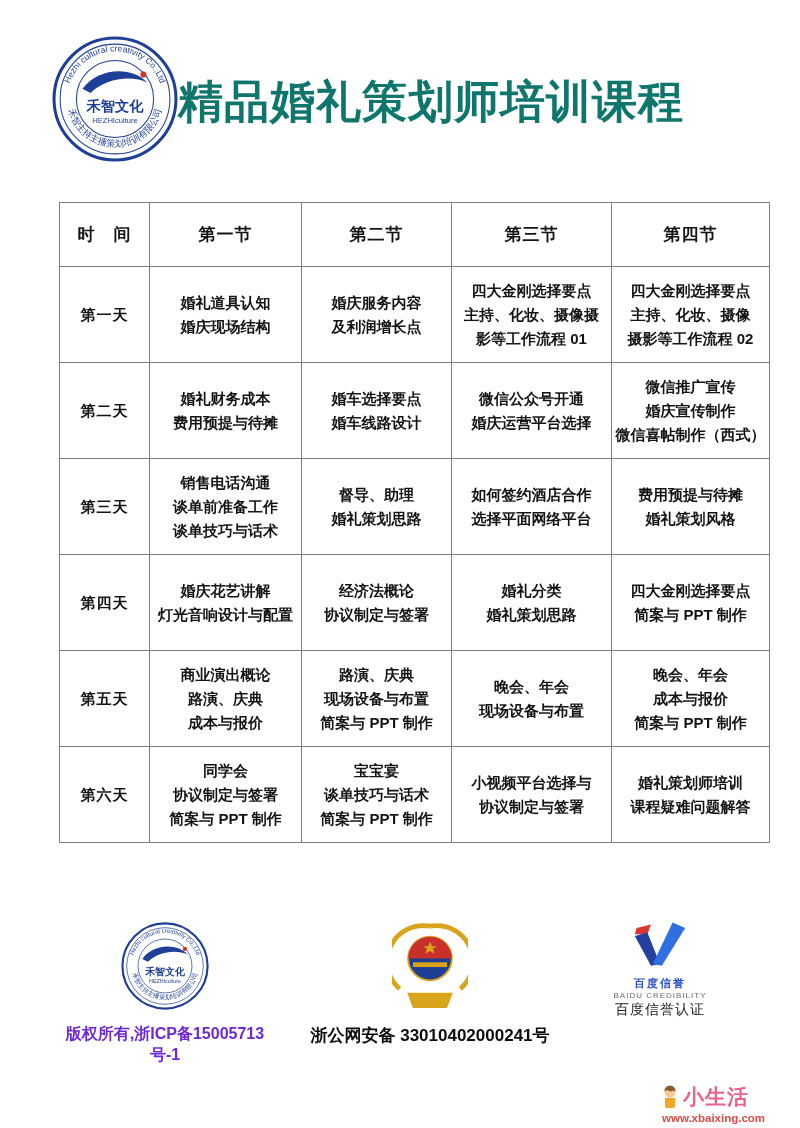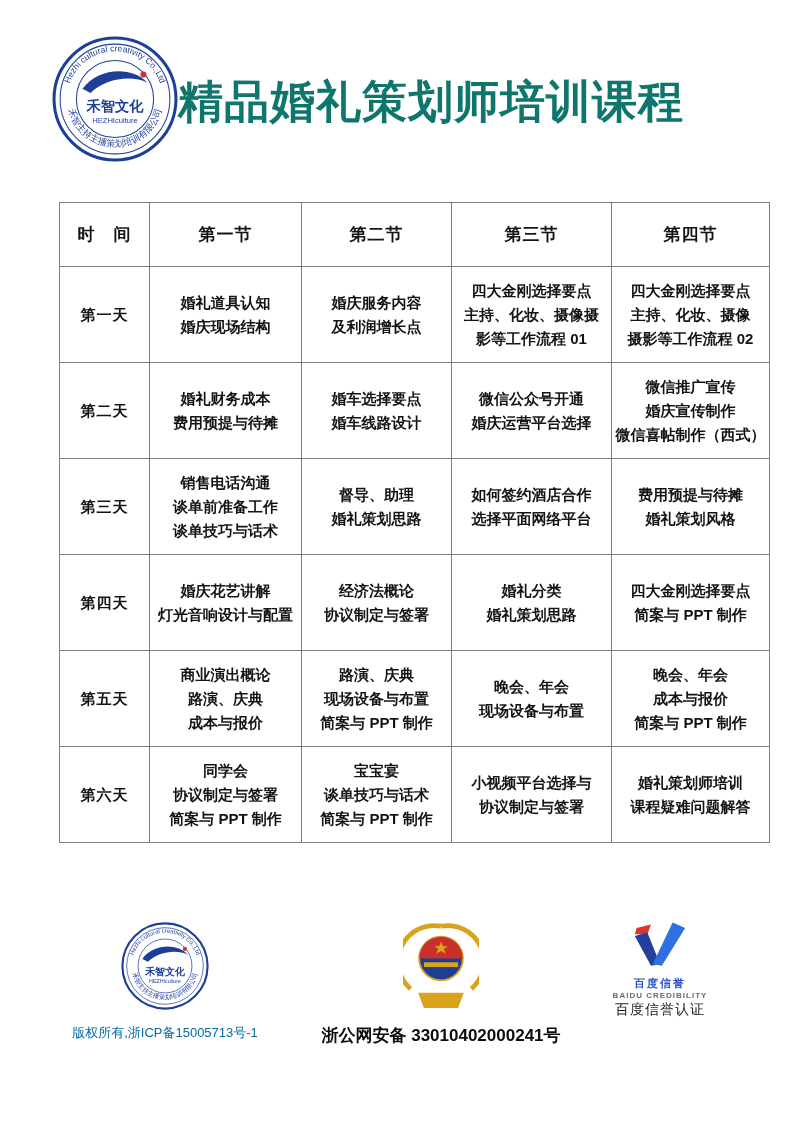--- a/index.html
+++ b/index.html
@@ -25,27 +25,27 @@
     font-weight:700; color:#141414; white-space:pre-line; padding:2px;
   }
   .course-table thead th { height:64px; font-size:17px; letter-spacing:1px; }
   .course-table tbody td { height:96px; font-size:15px; line-height:1.6; }
   .day-cell { letter-spacing:1px; }
   .blue-text { color:var(--accent-blue,#2035c5); }
   
   .footer { position:absolute; top:922px; left:0; width:100%; height:140px; }
   .footer-block { position:absolute; text-align:center; }
   .footer-left   { left:58px;  width:214px; }
-  .footer-center { left:311px; width:260px; }
+  .footer-center { left:300px; width:260px; }
   .footer-right  { left:583px; width:154px; }
   .logo-small { width:88px; height:88px; display:inline-block; }
-  .copyright   { margin-top:10px; font-size:13px; color:#0369a1; }
+  .copyright   { margin-top:10px; font-size:16px; color:#6d28d9;font-weight:bold; }
   .police-text { margin-top:6px;  font-size:17px; font-weight:700; color:#0c0c0c; }
   .baidu-title   { color:var(--baidu-blue,#2b50c8); font-weight:800; font-size:11px; margin-top:2px; letter-spacing:2px; }
-  .baidu-sub     { font-size:8px; color:#6b6b6b; letter-spacing:1px;font-weight:bold; }
+  .baidu-sub     { font-size:8px; color:#6b6b6b; letter-spacing:1px; }
   .baidu-caption { font-size:14px; color:#1c1c1c; margin-top:1px; letter-spacing:1px; }
   
   .watermark { position:absolute; right:8px; bottom:4px; width:132px; }
   .watermark-row { display:flex; align-items:center; gap:3px; }
   .watermark-title { font-size:21px; font-weight:800; color:var(--watermark-pink,#e8638c); letter-spacing:1px; }
   .watermark-url   { font-size:11.5px; font-weight:700; color:var(--watermark-red,#e04a43); margin-top:1px; margin-left:2px; }
 </style>
 </head>
 <body>
 
@@ -214,14 +214,26 @@
         <polygon points="2,15 16,11 30,46 20,48" fill="#24409e"></polygon>
         <polygon points="44,0 58,6 32,48 22,46" fill="#2f6fe0"></polygon>
       </svg>
       <div class="baidu-title">百度信誉</div>
       <div class="baidu-sub">BAIDU CREDIBILITY</div>
       <div class="baidu-caption">百度信誉认证</div>
     </div>
 
   </div>
 
+  <div class="watermark">
+    <div class="watermark-row">
+      <svg width="20" height="26" viewBox="0 0 20 26">
+        <path d="M4.5,7 a5.5,5.5 0 0 1 11,0 Z" fill="#8a5a2a"></path>
+        <circle cx="10" cy="8" r="5.5" fill="#f8c894"></circle>
+        <path d="M4.5,7.5 a5.5,5.5 0 0 1 11,0 l-2,-1 -3,1 -4,-1.5 Z" fill="#8a5a2a"></path>
+        <path d="M5,14 h10 v8 a2,2 0 0 1 -2,2 h-6 a2,2 0 0 1 -2,-2 Z" fill="#f5a623"></path>
+      </svg>
+      <span class="watermark-title">小生活</span>
+    </div>
+    <div class="watermark-url">www.xbaixing.com</div>
+  </div>
 
 </div>
 
 </body></html>

